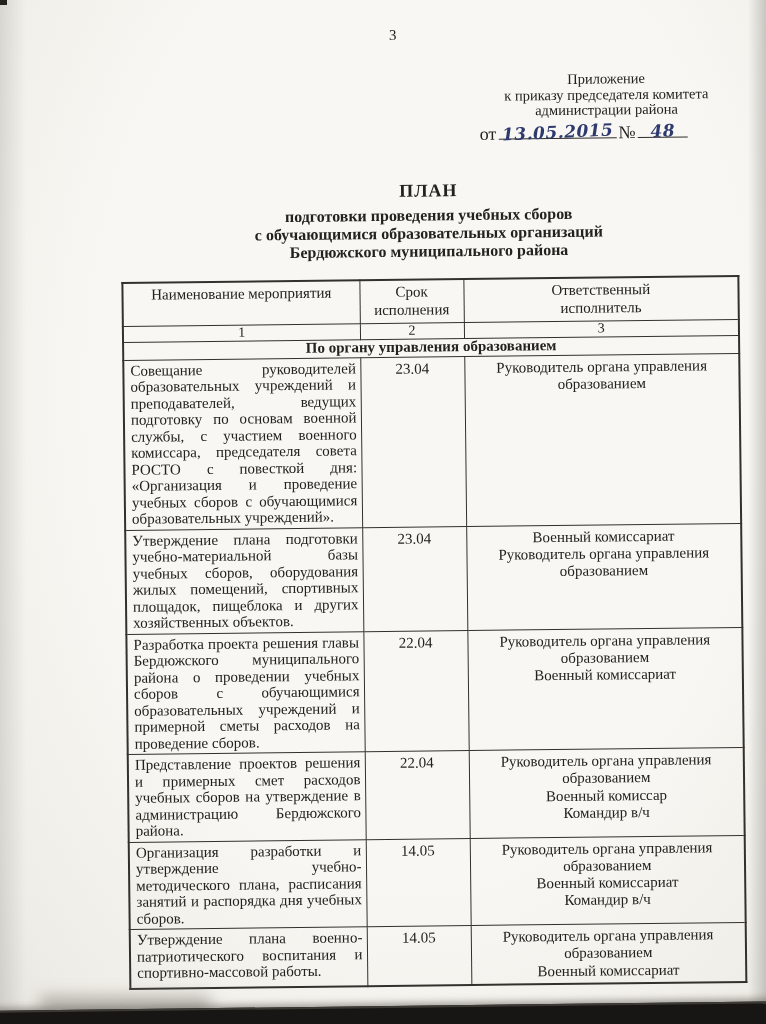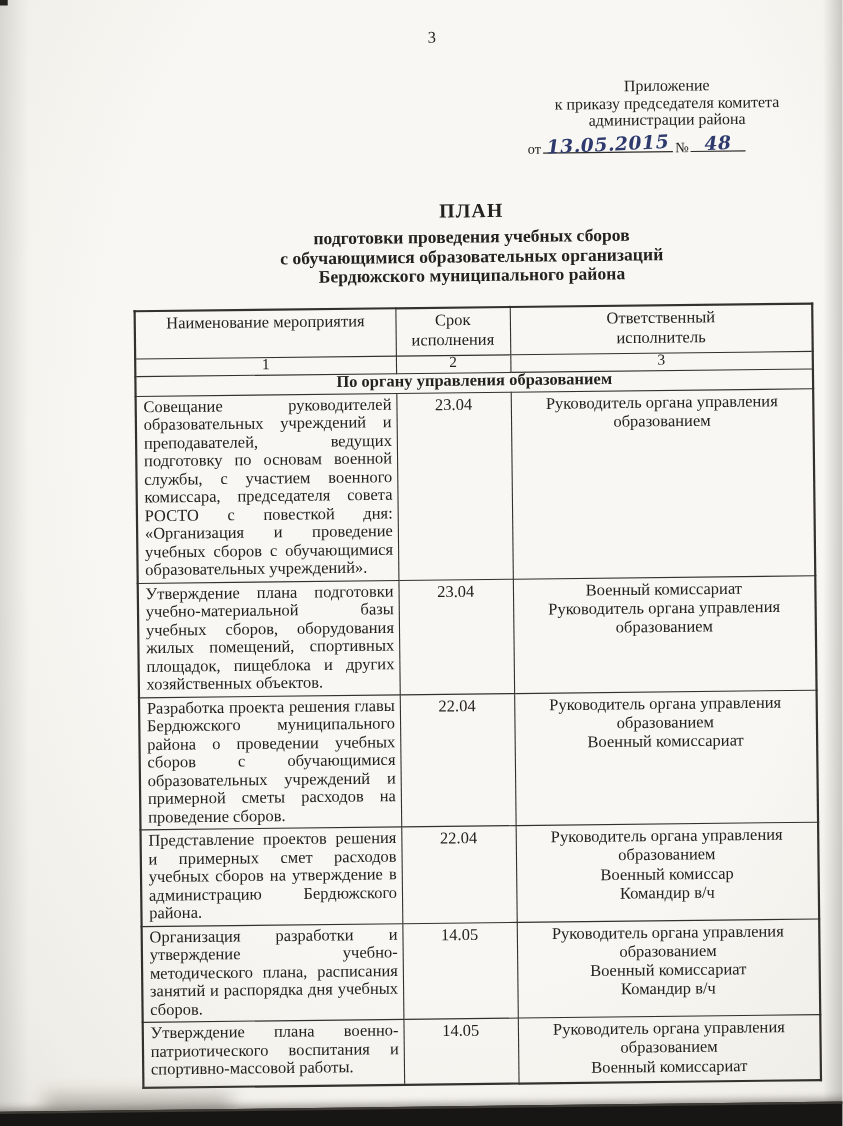--- a/index.html
+++ b/index.html
@@ -23,21 +23,21 @@
   .content {
     position:absolute; left:0; top:0; width:766px;
     transform:rotate(-0.65deg); transform-origin:383px 512px;
   }
 
   .page-number { width:616px; margin:27px 0 0 90px; text-align:center; font-size:15px; }
 
   .annex { width:258px; margin:30px 26px 0 auto; text-align:center;
     font-size:14.5px; line-height:1.08; }
   .order-line { margin-top:3px; text-align:left; padding-left:2px; white-space:nowrap; }
-  .order-line .lbl { font-size:13px; }
+  .order-line .lbl { font-size:18px; }
   .hw-slot { display:inline-block; position:relative; height:17px;
     border-bottom:1.4px solid #2f2d29; vertical-align:baseline; margin:0 2px; }
   .date-slot { width:118px; }
   .num-slot  { width:50px; }
   .handwriting {
     position:absolute; left:0; right:0; bottom:-3px; text-align:center;
     font-family:"DejaVu Serif", serif; font-style:italic; font-weight:bold;
     font-size:17px; letter-spacing:.5px; transform:rotate(-2deg); white-space:nowrap;
   }
 

